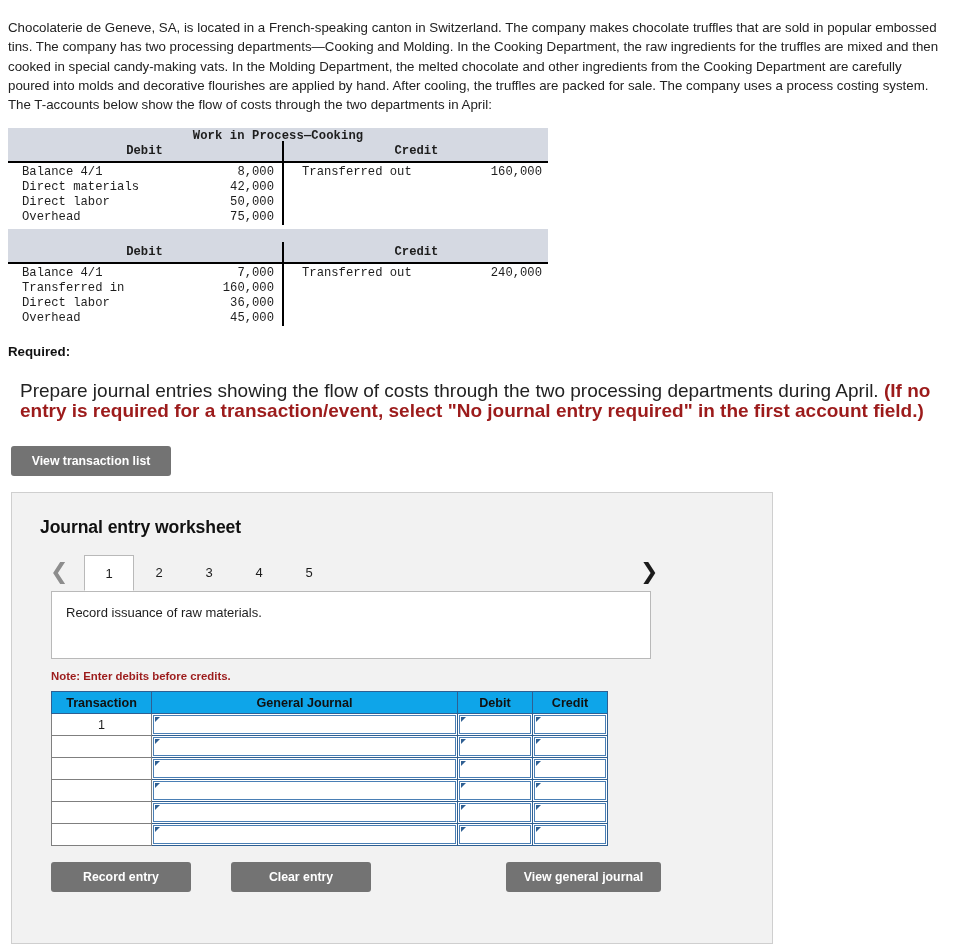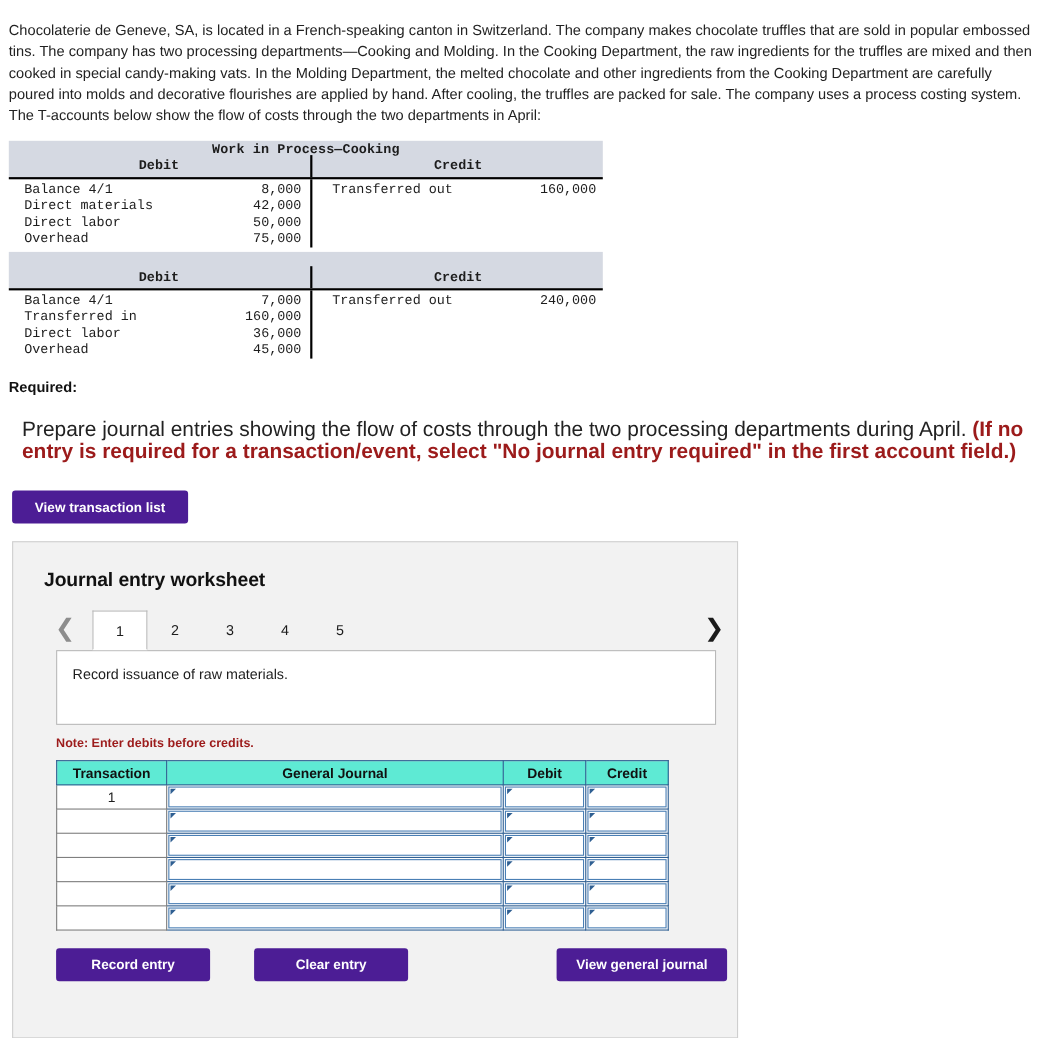--- a/index.html
+++ b/index.html
@@ -121,39 +121,39 @@
   .required-text .em {
     color: #9c1b1b;
     font-weight: bold;
   }
 
   
   .btn {
     display: inline-flex;
     align-items: center;
     justify-content: center;
-    background: #4c1d95;
+    background: #737373;
     color: #ffffff;
     font-size: 12.3px;
     font-weight: bold;
     border: none;
     border-radius: 3px;
     cursor: pointer;
     font-family: "Liberation Sans", sans-serif;
   }
   .btn-view-tx {
     margin: 26px 0 0 11px;
     width: 160px;
     height: 30px;
   }
 
   
   .worksheet {
     margin: 16px 0 0 11px;
-    width: 660px;
+    width: 762px;
     height: 452px;
     background: #f2f2f2;
     border: 1px solid #cfcfcf;
     box-sizing: border-box;
     position: relative;
   }
   .ws-title {
     margin: 24px 0 0 28px;
     font-size: 17.6px;
     font-weight: bold;
@@ -225,21 +225,21 @@
   }
 
   
   .jtable {
     margin: 9px 0 0 39px;
     width: 556px;
     border-collapse: collapse;
     table-layout: fixed;
   }
   .jtable th {
-    background: #5eead4;
+    background: #0ea5e9;
     border: 1px solid #2f5f92;
     color: #111;
     font-size: 12.6px;
     font-weight: bold;
     height: 21px;
     padding: 0;
   }
   .jtable td {
     border: 1px solid #2f5f92;
     background: #ffffff;

